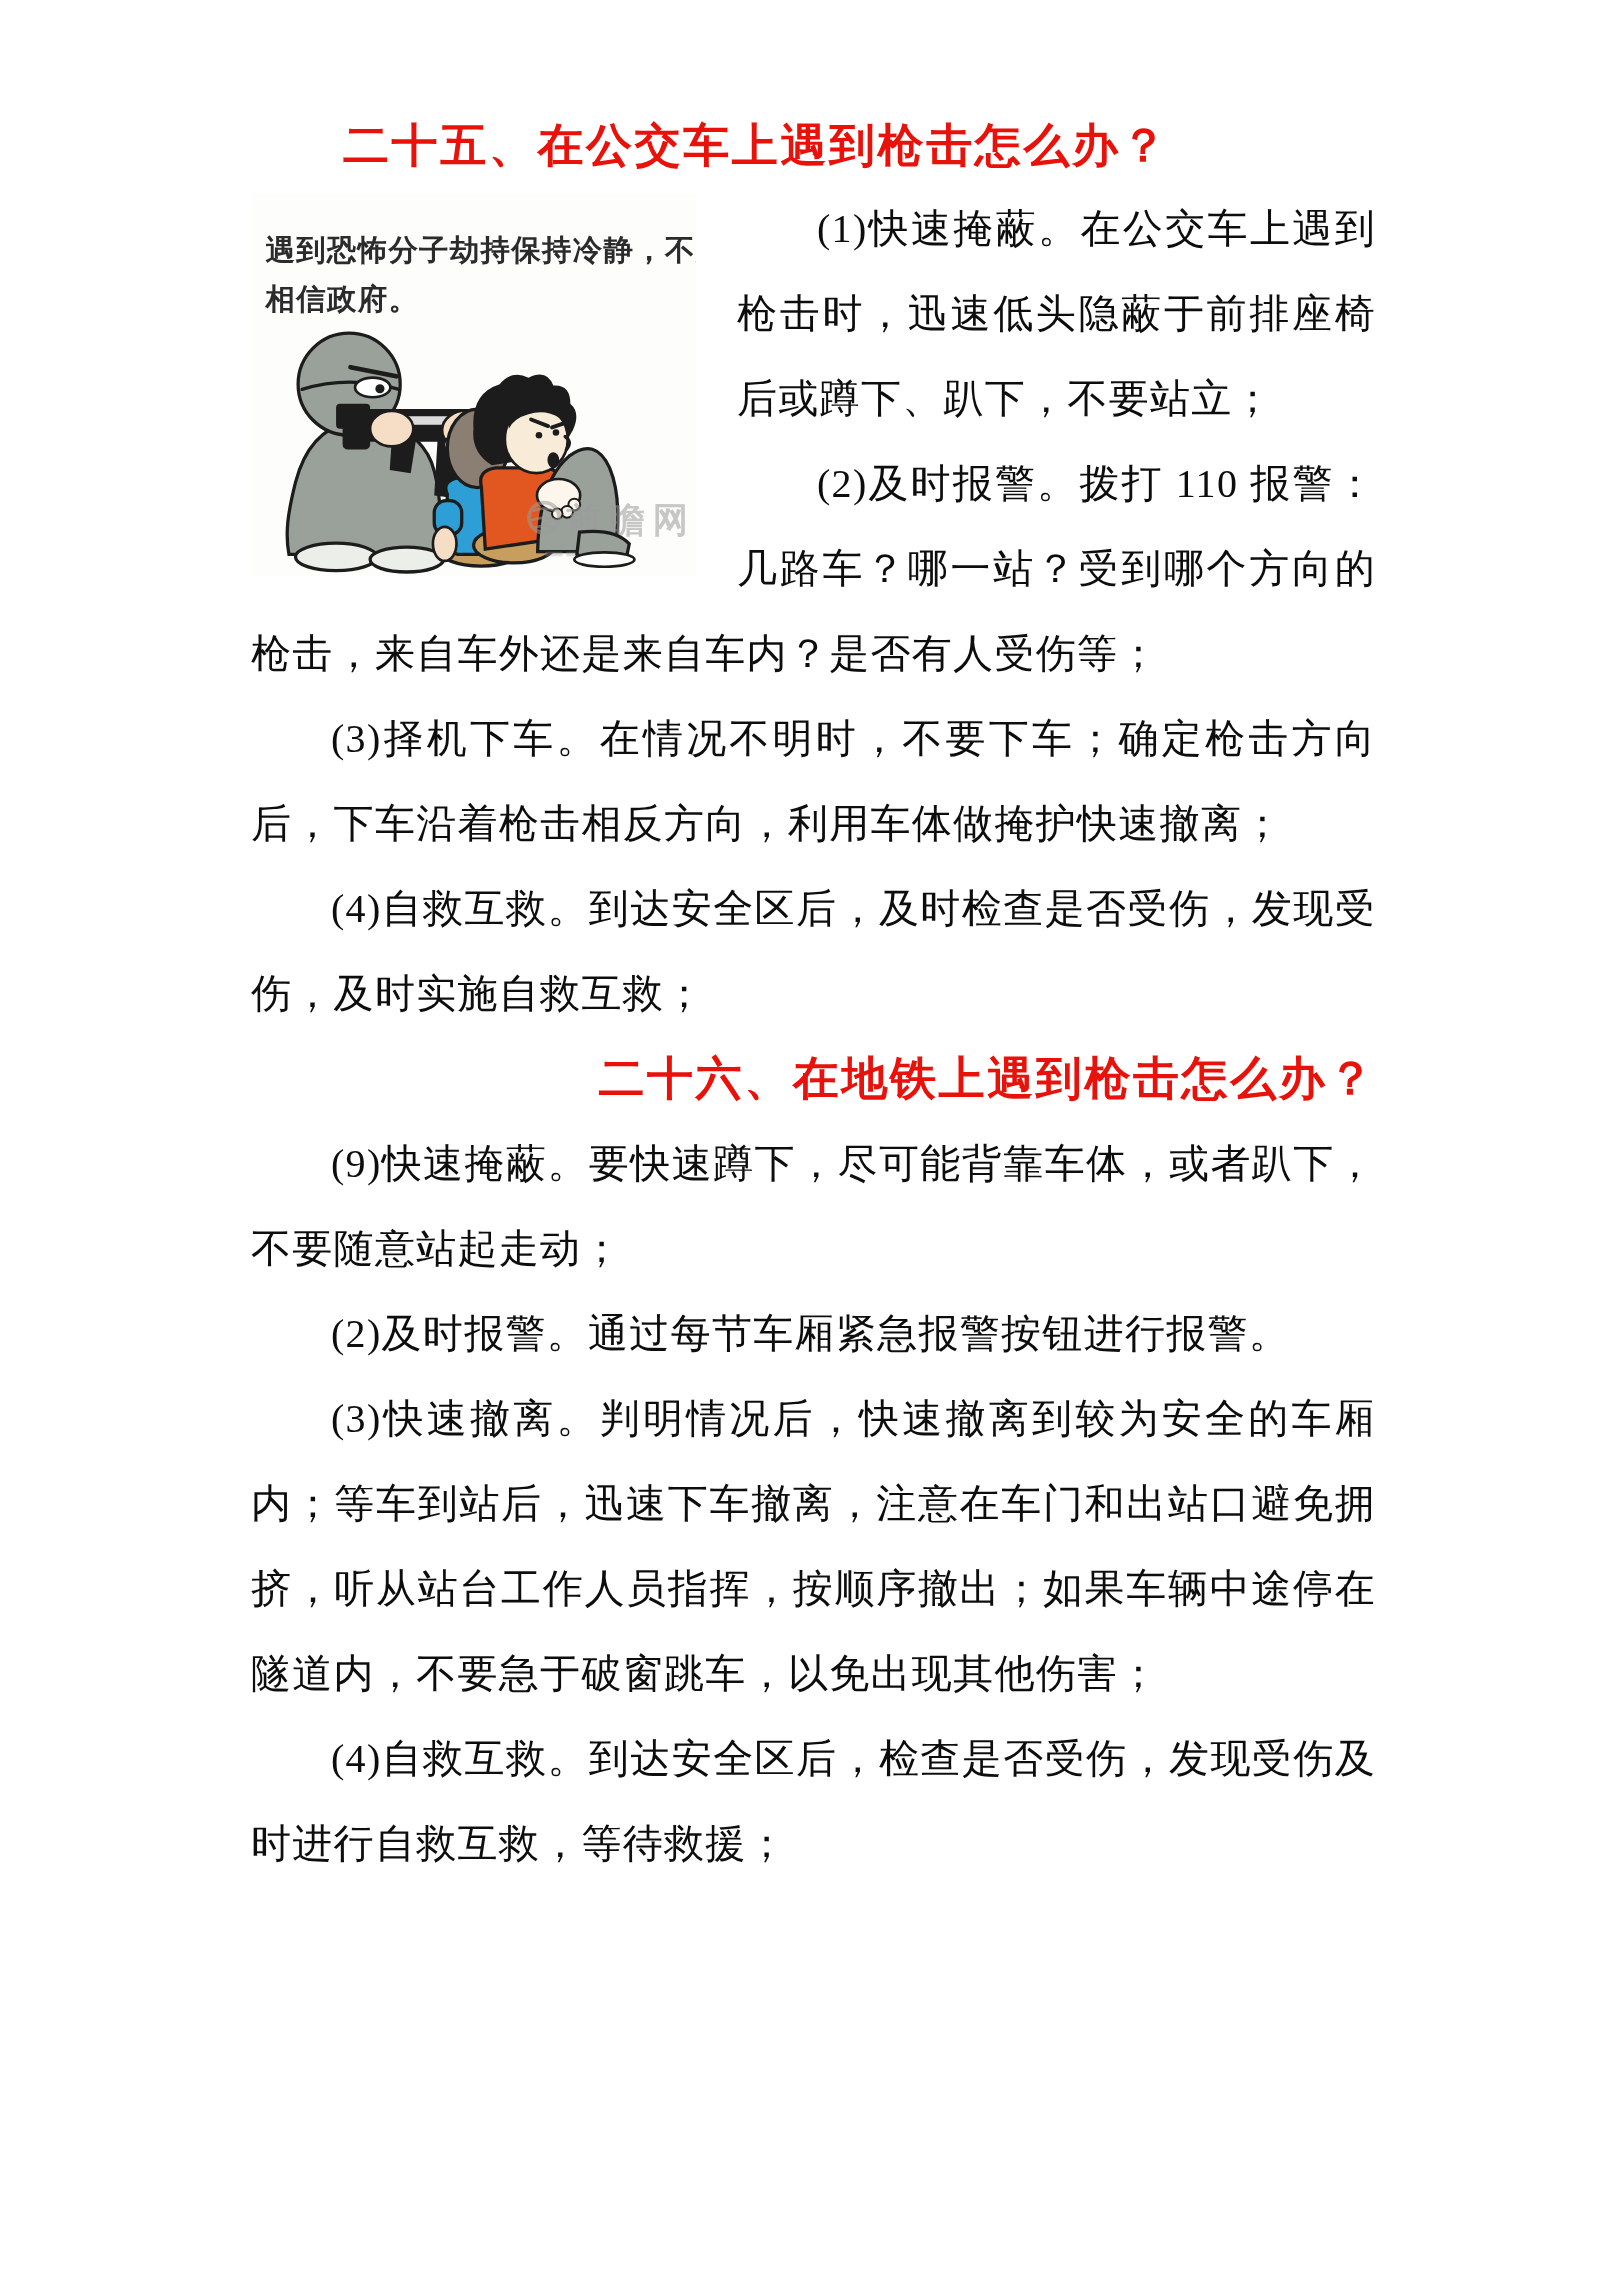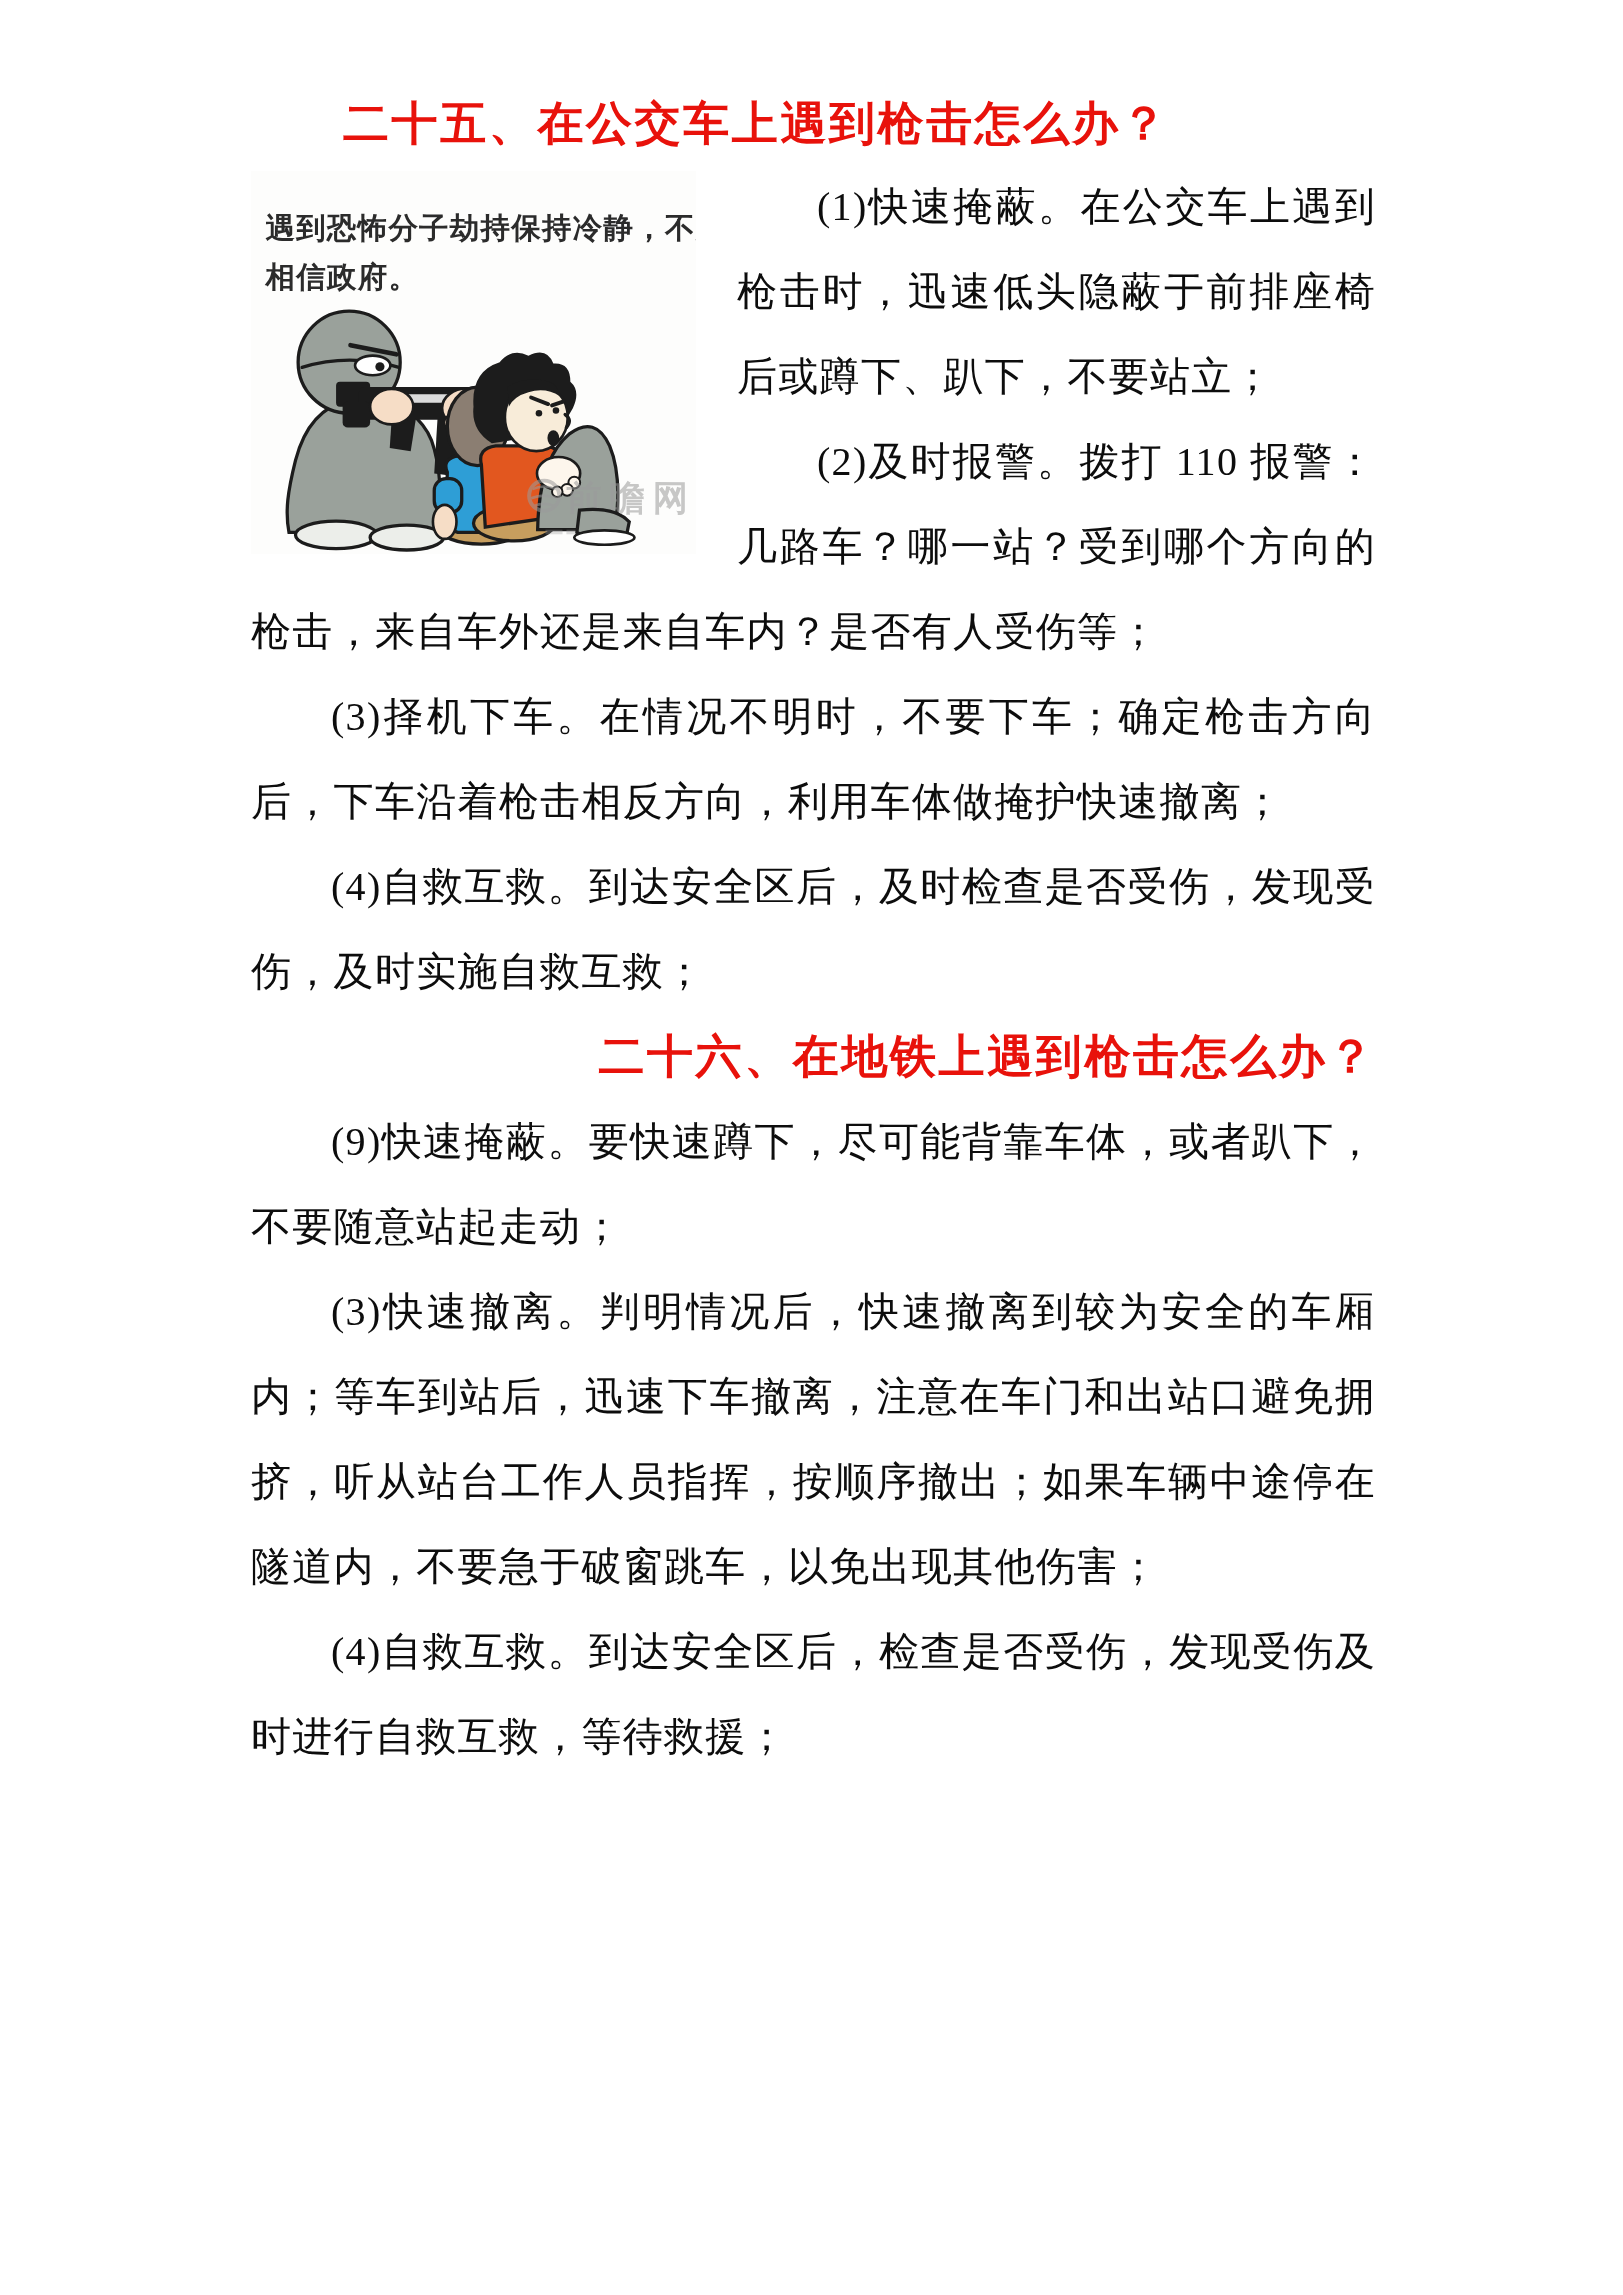--- a/index.html
+++ b/index.html
@@ -1,21 +1,21 @@
 <!DOCTYPE html>
 <html style="--heading-red: #e8120b; --caption-ink: #2b2b2b; --ink: #1c1c1c; --cartoon-gray: #9aa19b; --skin: #f6ddc6; --shirt-blue: #2e9ed6; --bag-brown: #8b7e72; --vest-orange: #e2571f; --pants-khaki: #c79e5e; --face-skin: #f8ecd9; --watermark-gray: #9b9b9b;font-size:10.5px"><head>
 <meta charset="utf-8">
 <style>
   html,body{margin:0;padding:0;background:#ffffff;}
   .page{
     position:relative;
     width:1623px;height:2295px;
     box-sizing:border-box;
     background:#ffffff;
-    padding:84px 247px 0 251px;
+    padding:106px 247px 0 251px;
     font-family:"Liberation Serif","DejaVu Serif",serif;
     color:#0d0d0d;
     overflow:hidden;
   }
   .heading{
     color:var(--heading-red,#e8120b);
     font-weight:bold;
     font-size:46px;
     line-height:80px;
     text-indent:2em;
@@ -152,17 +152,18 @@
   </div>
 
   <p class="body-par">(1)快速掩蔽。在公交车上遇到枪击时，迅速低头隐蔽于前排座椅后或蹲下、趴下，不要站立；</p>
   <p class="body-par">(2)及时报警。拨打 110 报警：几路车？哪一站？受到哪个方向的枪击，来自车外还是来自车内？是否有人受伤等；</p>
   <p class="body-par">(3)择机下车。在情况不明时，不要下车；确定枪击方向后，下车沿着枪击相反方向，利用车体做掩护快速撤离；</p>
   <p class="body-par">(4)自救互救。到达安全区后，及时检查是否受伤，发现受伤，及时实施自救互救；</p>
 
   <p class="heading second">二十六、在地铁上遇到枪击怎么办？</p>
 
   <p class="body-par">(9)快速掩蔽。要快速蹲下，尽可能背靠车体，或者趴下，不要随意站起走动；</p>
+  <p class="body-par">(2)及时报警。通过每节车厢紧急报警按钮进行报警。</p>
   <p class="body-par">(3)快速撤离。判明情况后，快速撤离到较为安全的车厢内；等车到站后，迅速下车撤离，注意在车门和出站口避免拥挤，听从站台工作人员指挥，按顺序撤出；如果车辆中途停在隧道内，不要急于破窗跳车，以免出现其他伤害；</p>
   <p class="body-par">(4)自救互救。到达安全区后，检查是否受伤，发现受伤及时进行自救互救，等待救援；</p>
 
 </div>
 
 
 </body></html>

